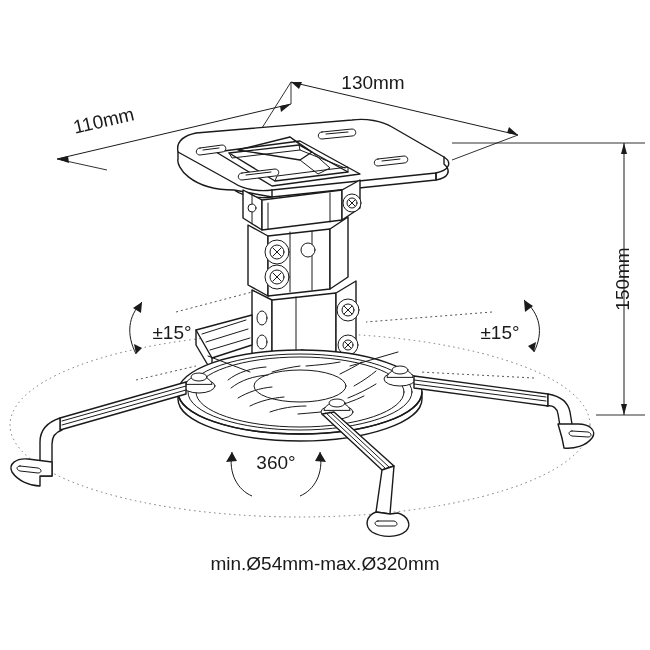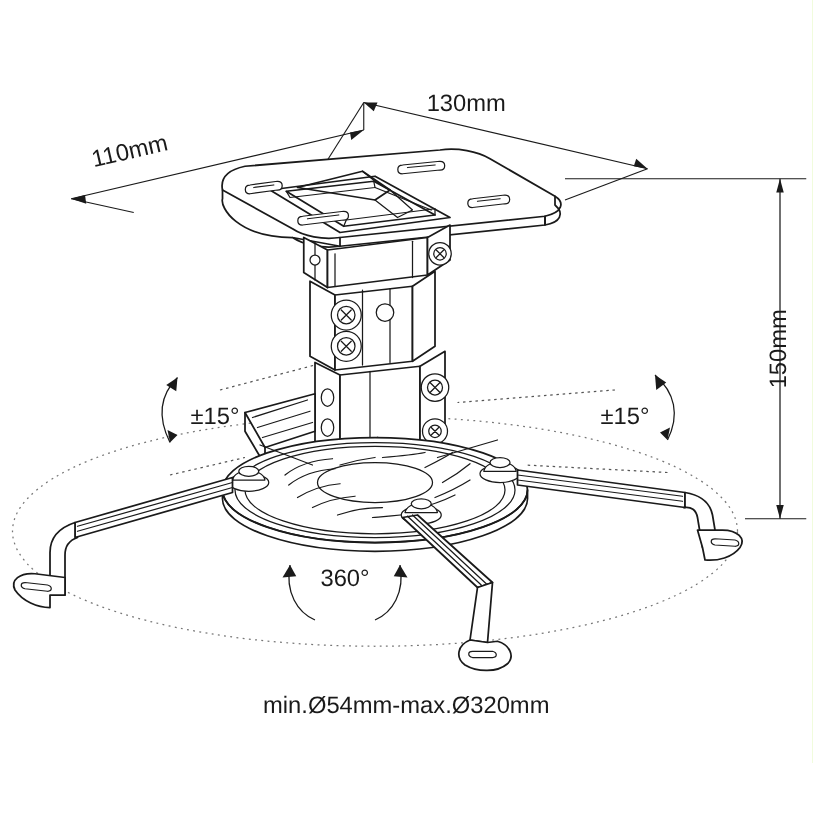--- a/index.html
+++ b/index.html
@@ -12,21 +12,21 @@
     width: 650px;
     height: 650px;
     overflow: hidden;
     font-family: "Liberation Sans", sans-serif;
     color: #1a1a1a;
   }
   #stage {
     position: relative;
     width: 650px;
     height: 650px;
-    background: #bef264;
+    background: #3b82f6;
   }
   #drawing {
     position: absolute;
     left: 0;
     top: 0;
     width: 650px;
     height: 650px;
     display: block;
   }
   .dim-text {

